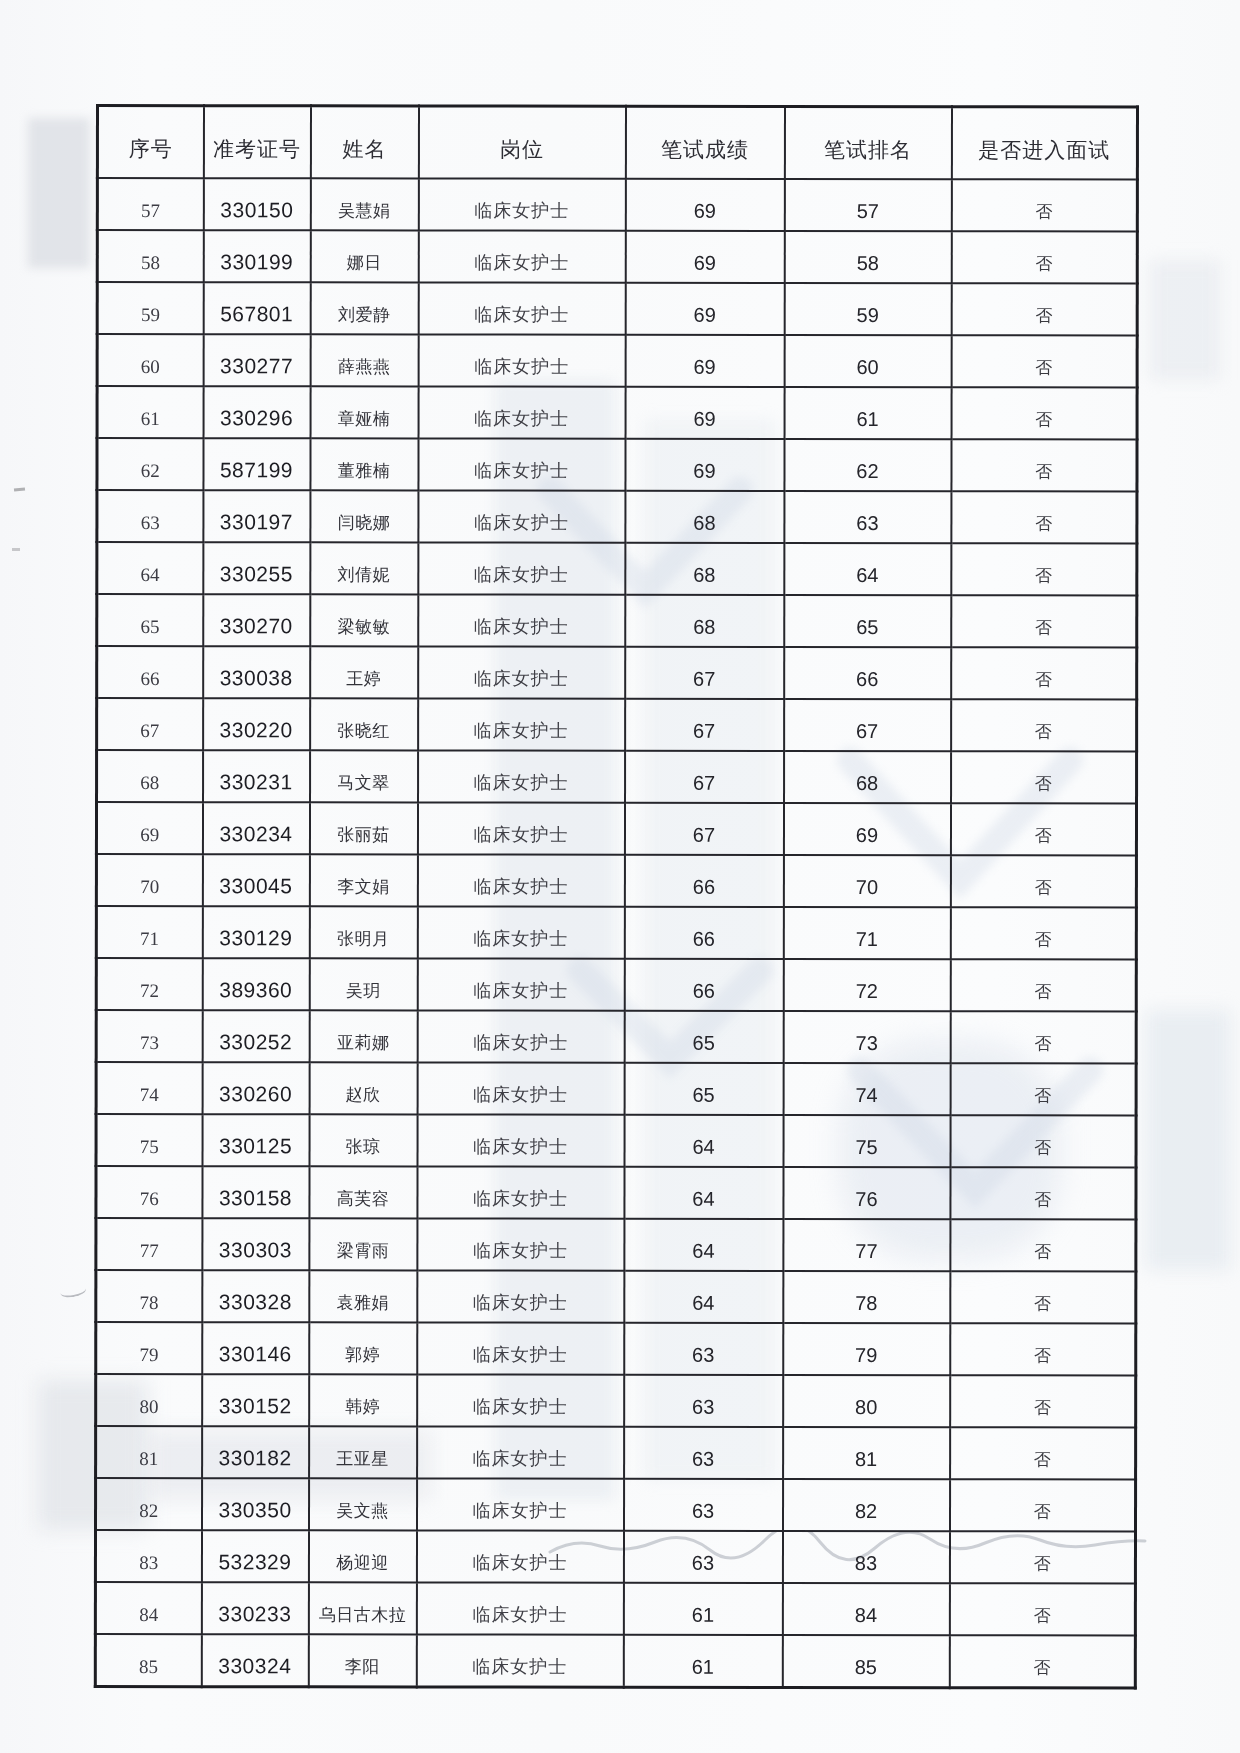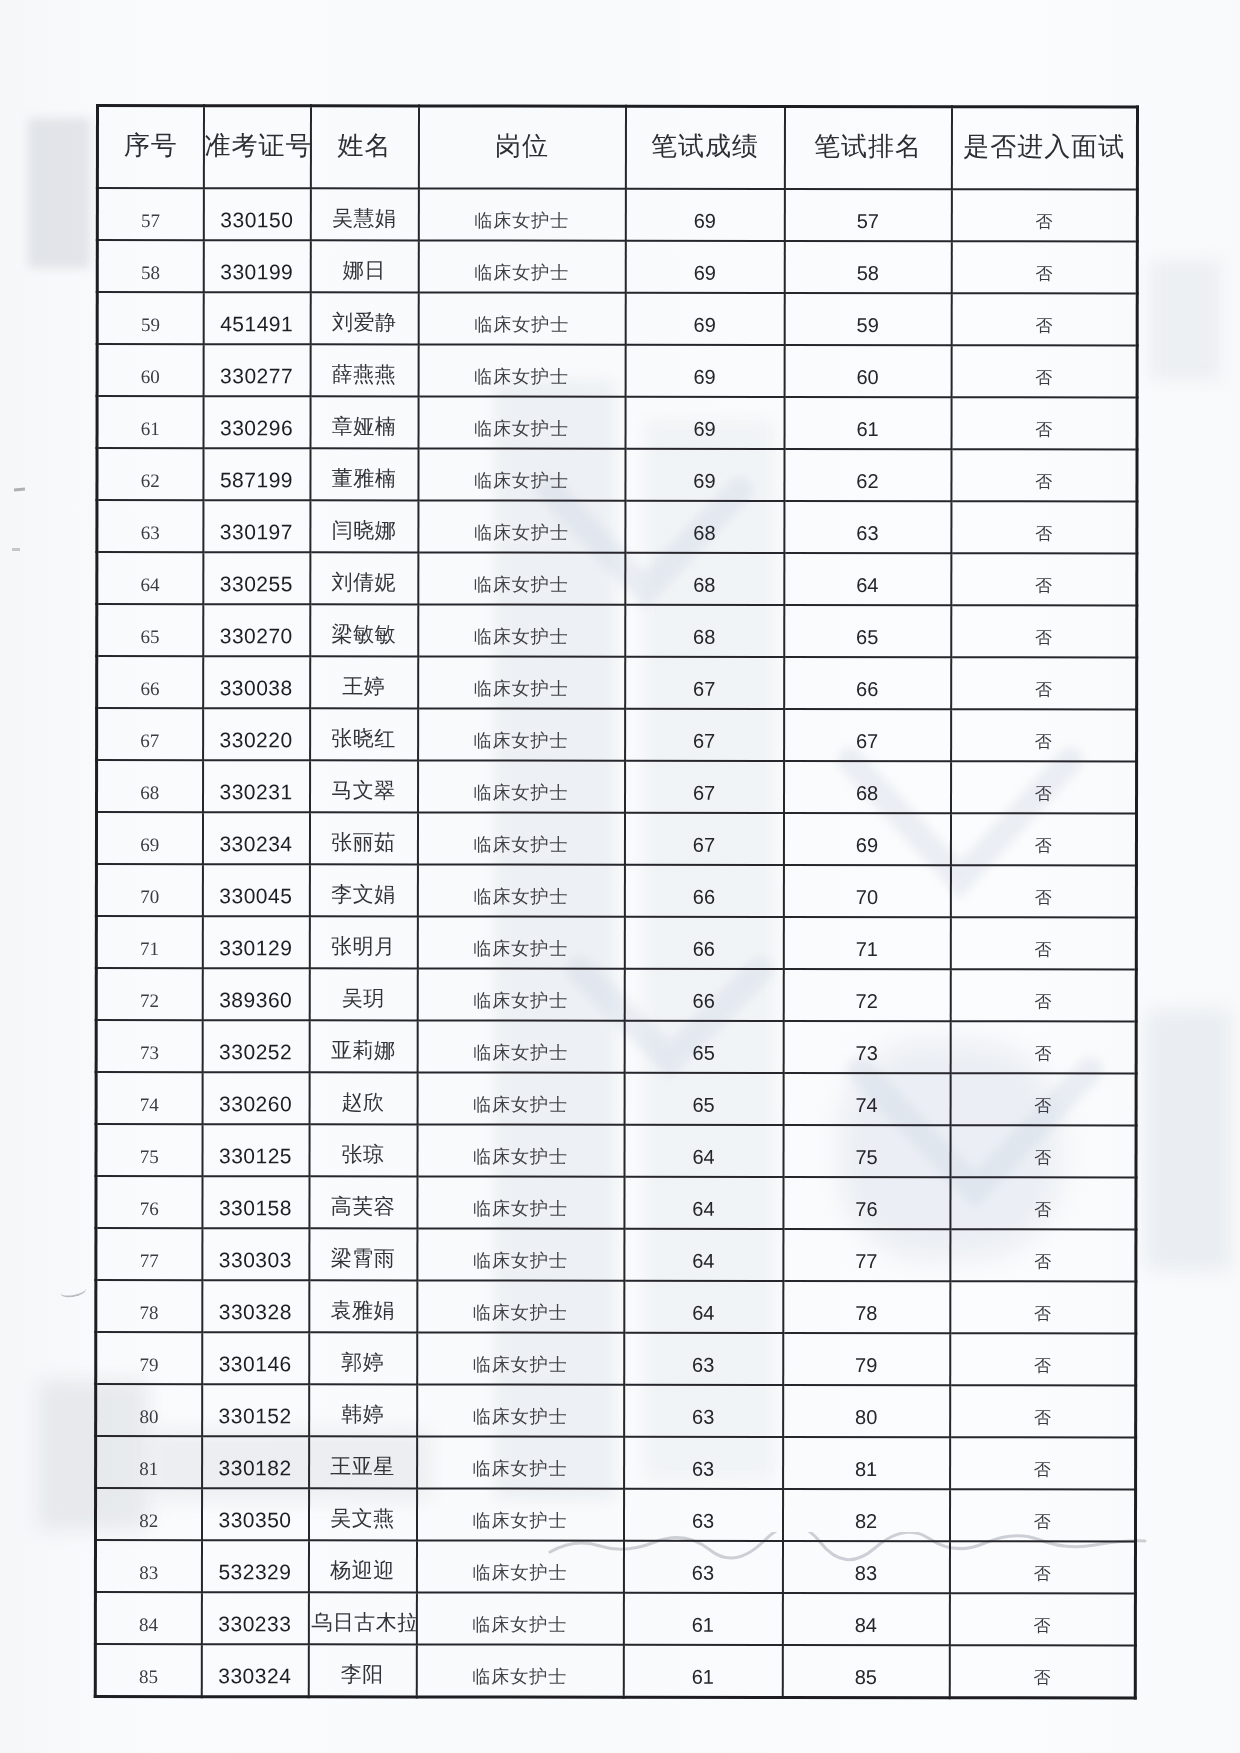--- a/index.html
+++ b/index.html
@@ -29,31 +29,31 @@
     border-collapse:collapse;table-layout:fixed;
     border:3px solid #1d1d22;
     transform:rotate(0.08deg);transform-origin:top left;
   }
   .scan-table th,.scan-table td{
     border:2px solid #26262c;
     text-align:center;vertical-align:bottom;
     overflow:hidden;white-space:nowrap;
   }
   .scan-table th{
-    height:56px;padding:0 0 24px;font-weight:400;
-    font-size:26px;color:#2d2d34;letter-spacing:1px;
+    height:56px;padding:0 0 14px;font-weight:400;
+    font-size:21px;color:#2d2d34;letter-spacing:1px;
   }
   .scan-table tbody tr{height:52px;}
   .scan-table td{
     padding:0 2px 7px;
     box-shadow:0 2px 0 rgba(186,125,80,.16);
   }
   .c-idx{font-family:"Liberation Serif",serif;font-size:19px;color:#3c3c44;}
   .c-ticket{font-family:"Liberation Sans",sans-serif;font-size:21px;font-weight:400;color:#1d1d23;letter-spacing:.5px;}
-  .c-name{font-size:21px;color:#33333a;letter-spacing:.5px;}
+  .c-name{font-size:17px;color:#33333a;letter-spacing:.5px;}
   .c-pos{font-size:18px;color:#3f3f46;letter-spacing:1px;}
   .c-score{font-size:20px;color:#25252b;}
   .c-rank{font-size:20px;color:#25252b;}
   .c-interview{font-size:17px;color:#3a3a40;}
 </style>
 </head>
 <body>
 
 <div class="page">
 
@@ -122,21 +122,21 @@
       <td class="c-idx">58</td>
       <td class="c-ticket">330199</td>
       <td class="c-name">娜日</td>
       <td class="c-pos">临床女护士</td>
       <td class="c-score">69</td>
       <td class="c-rank">58</td>
       <td class="c-interview">否</td>
     </tr>
         <tr>
       <td class="c-idx">59</td>
-      <td class="c-ticket">451491</td>
+      <td class="c-ticket">567801</td>
       <td class="c-name">刘爱静</td>
       <td class="c-pos">临床女护士</td>
       <td class="c-score">69</td>
       <td class="c-rank">59</td>
       <td class="c-interview">否</td>
     </tr>
         <tr>
       <td class="c-idx">60</td>
       <td class="c-ticket">330277</td>
       <td class="c-name">薛燕燕</td>

